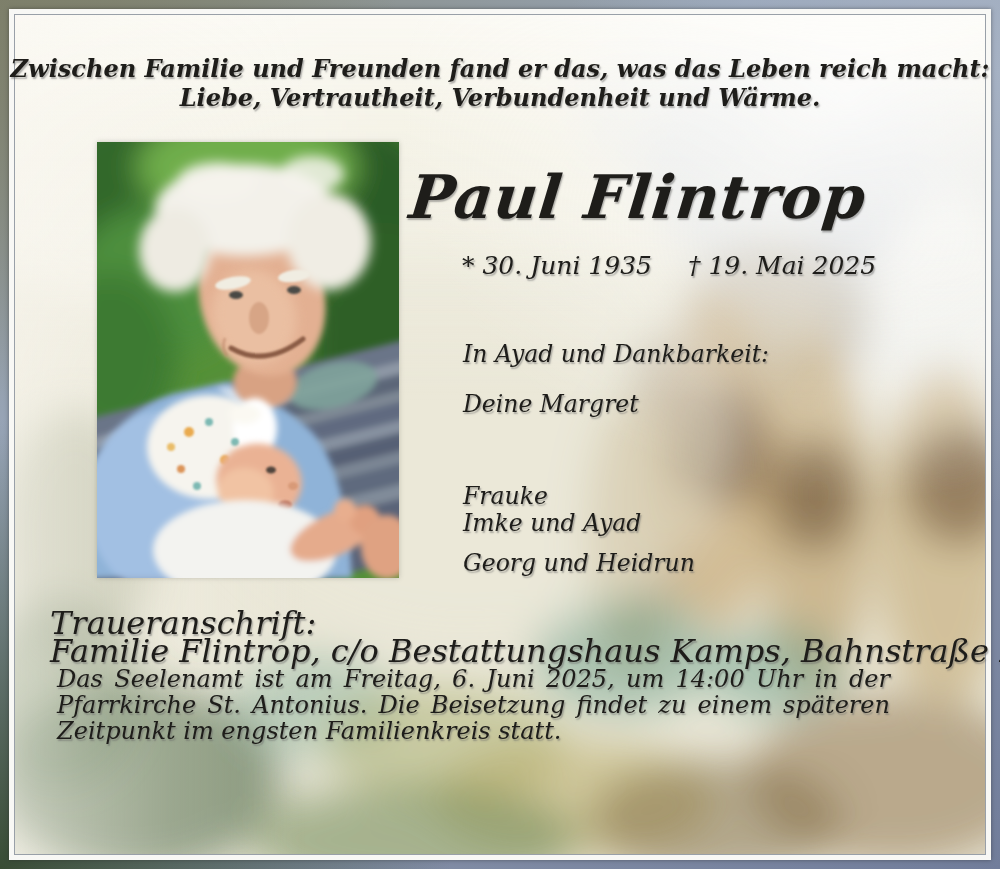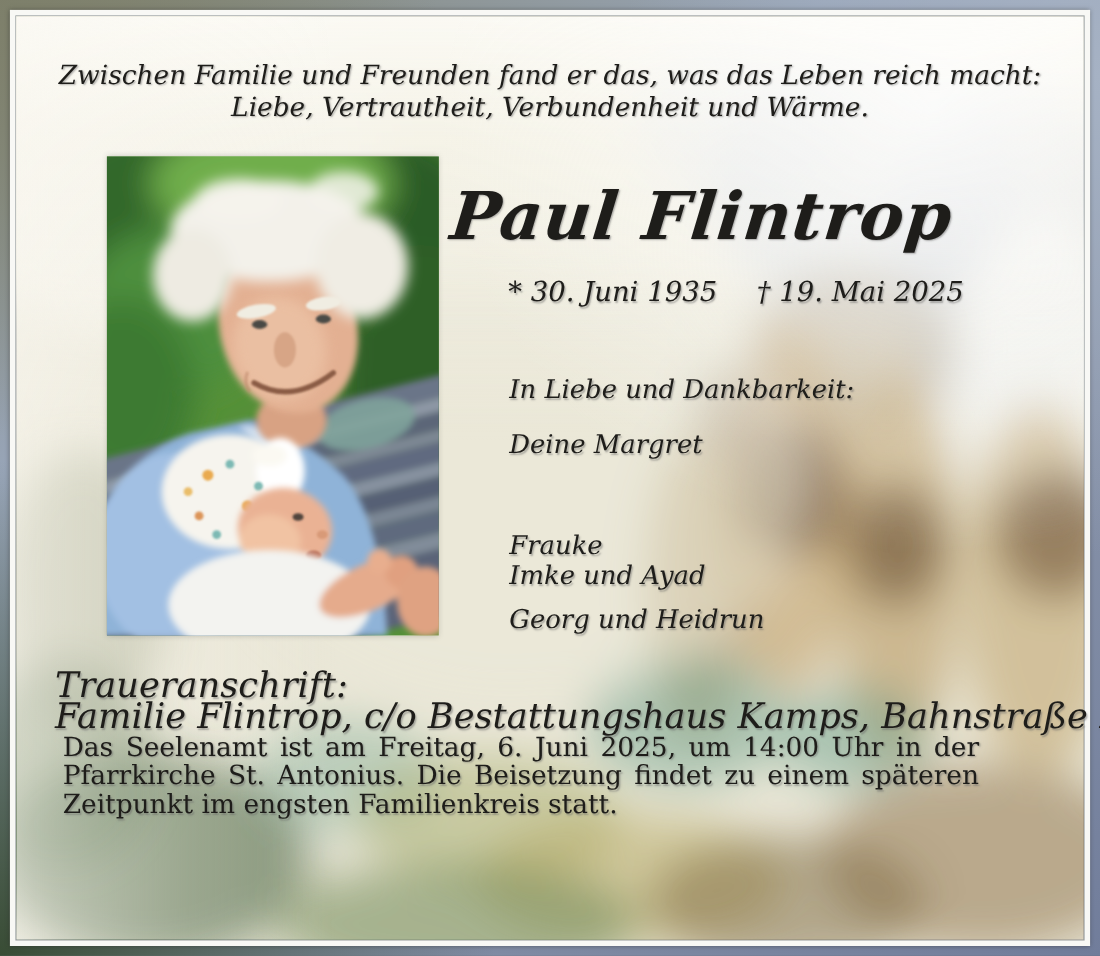--- a/index.html
+++ b/index.html
@@ -19,29 +19,29 @@
     box-shadow:inset 0 0 12px rgba(110,115,128,.38);overflow:hidden;}
   .bg-art{position:absolute;left:0;top:0;width:100%;height:100%;}
   .veil{position:absolute;inset:0;
     background:
       radial-gradient(ellipse at 86% 10%, rgba(255,255,255,.75) 0%, rgba(255,255,255,0) 38%),
       linear-gradient(90deg, rgba(250,248,242,.55) 0%, rgba(250,248,242,.18) 16%, rgba(250,248,242,0) 30%),
       linear-gradient(180deg, rgba(252,251,246,.88) 0%, rgba(250,248,240,.55) 13%, rgba(248,246,238,.22) 30%, rgba(248,246,238,0) 46%);}
   
   .txt{position:absolute;font-style:italic;color:#1e1d1a;
        text-shadow:1.2px 1.6px 1.6px rgba(100,100,100,.5);white-space:nowrap;}
-  .epigraph{left:0;right:0;top:54px;text-align:center;font-weight:normal;
+  .epigraph{left:0;right:0;top:54px;text-align:center;font-weight:bold;
             font-size:24px;line-height:29px;}
   .deceased-name{left:410px;width:440px;top:162px;text-align:center;
             font-size:60px;font-weight:bold;letter-spacing:1px;
             transform:skewX(-6deg);line-height:70px;}
   .dates{left:462px;top:251px;display:flex;column-gap:36px;font-size:25px;}
   .rc{left:463px;font-size:23.5px;}
   .addr{left:50px;font-size:32px;}
-  .para{position:absolute;left:57px;width:833px;color:#1e1d1a;
+  .para{position:absolute;left:57px;width:833px;font-style:italic;color:#1e1d1a;
         text-shadow:1.2px 1.6px 1.6px rgba(100,100,100,.5);
         text-align:justify;}
   .service{top:666px;font-size:24px;line-height:26px;}
   .donation{top:756px;font-size:23px;line-height:28px;}
   
   .photo{position:absolute;left:97px;top:142px;width:302px;height:436px;
          box-shadow:0 0 5px rgba(60,60,50,.25);overflow:hidden;}
   .photo svg{display:block;width:100%;height:100%;}
 </style>
 </head>
@@ -206,21 +206,21 @@
     <div>Liebe, Vertrautheit, Verbundenheit und Wärme.</div>
   </div>
 
   <div class="txt deceased-name">Paul Flintrop</div>
 
   <div class="txt dates">
     <span>* 30. Juni 1935</span>
     <span>† 19. Mai 2025</span>
   </div>
 
-  <div class="txt rc" style="top:340px">In Liebe und Dankbarkeit:</div>
+  <div class="txt rc" style="top:340px">In Ayad und Dankbarkeit:</div>
   <div class="txt rc" style="top:390px">Deine Margret</div>
   <div class="txt rc" style="top:482px">Frauke</div>
   <div class="txt rc" style="top:509px">Imke und Ayad</div>
   <div class="txt rc" style="top:549px">Georg und Heidrun</div>
 
   <div class="txt addr" style="top:604px">Traueranschrift:</div>
   <div class="txt addr" style="top:632px">Familie Flintrop, c/o Bestattungshaus Kamps, Bahnstraße 20, 47623 Kevelaer</div>
 
   <div class="para service">Das Seelenamt ist am Freitag, 6. Juni 2025, um 14:00 Uhr in der Pfarrkirche St. Antonius. Die Beisetzung findet zu einem späteren Zeitpunkt im engsten Familienkreis statt.</div>
 

